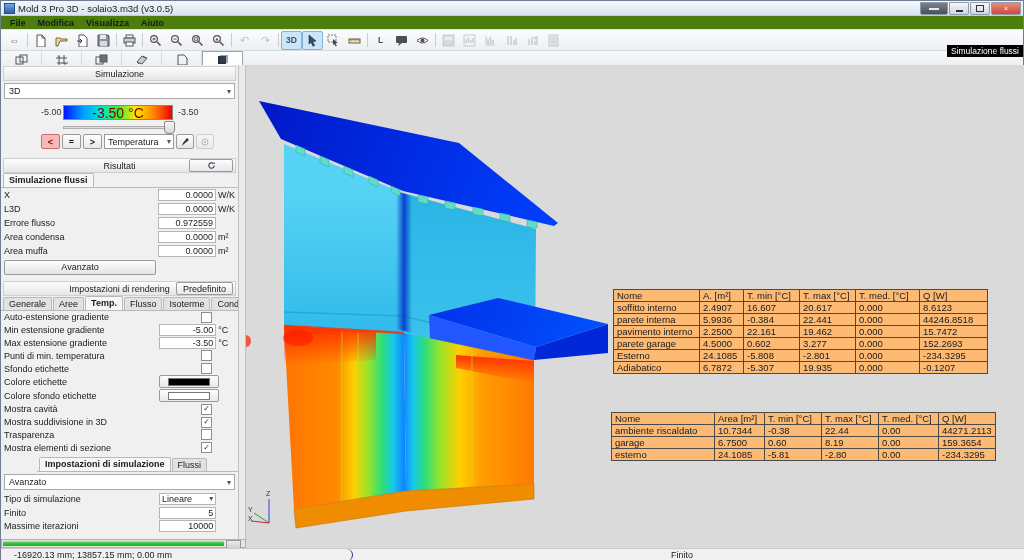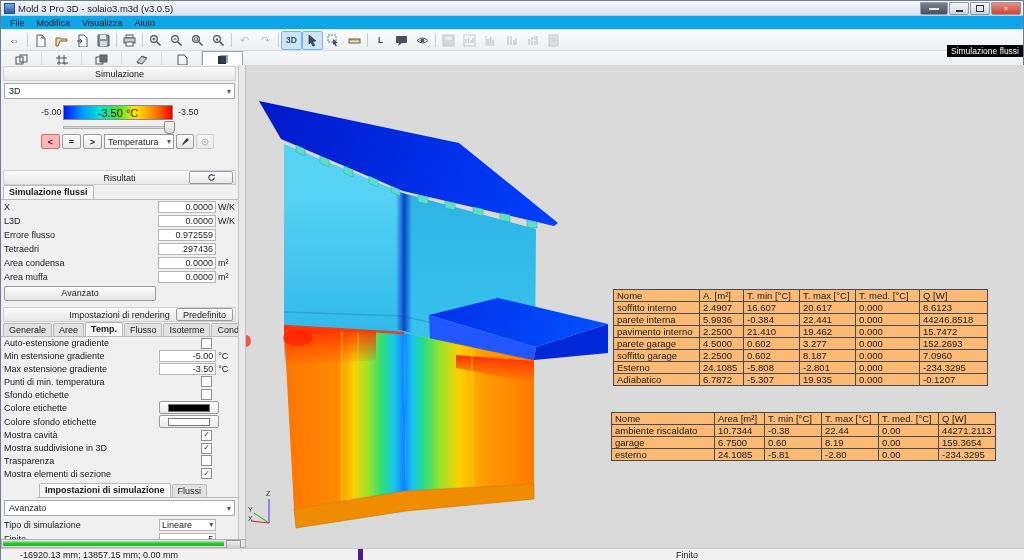--- a/index.html
+++ b/index.html
@@ -11,21 +11,21 @@
   .app-ico{width:9px;height:9px;background:linear-gradient(#6fa8e0,#2b5fa8);border:1px solid #234e8a;margin-right:3px;}
   .title-text{font-size:9.5px;color:#222;}
   .win-controls{position:absolute;right:2px;top:1px;display:flex;gap:1px;}
   .wb{width:18px;height:11px;border:1px solid #8e9bab;border-radius:0 0 2px 2px;background:linear-gradient(#f6f8fa,#cdd5de);display:flex;align-items:center;justify-content:center;font-size:7px;line-height:7px;color:#333;}
   .wb.extra{background:linear-gradient(#7a8290,#4a505a);width:26px;}
   .wb.close{background:linear-gradient(#e88d80,#cf4638);color:#fff;width:28px;}
   .wb .bar{width:7px;height:2px;background:#333;margin-top:4px;}
   .wb .box{width:6px;height:5px;border:1px solid #333;}
 
   
-  .menubar{height:13px;background:#0ea5e9;border-bottom:1px solid #e0e3e8;display:flex;align-items:center;padding:0 4px;gap:2px;}
+  .menubar{height:13px;background:#4d7c0f;border-bottom:1px solid #e0e3e8;display:flex;align-items:center;padding:0 4px;gap:2px;font-weight:bold;}
   .menu-item{padding:0 5px;line-height:12px;}
 
   
   .toolbar1{height:20px;background:linear-gradient(#fbfcfd,#edeff2);border-bottom:1px solid #d6dade;display:flex;align-items:center;padding:0 3px;}
   .tb{width:19px;height:17px;display:flex;align-items:center;justify-content:center;border:1px solid transparent;border-radius:2px;color:#4a4f57;font-size:11px;}
   .tb.active{background:#cde6f7;border-color:#7eb4dd;}
   .tb.disabled{opacity:.32;}
   .tb svg{width:13px;height:13px;display:block;}
   .tb.txt{font-size:8.5px;font-weight:bold;color:#33506e;}
   .sep{width:1px;height:14px;background:#c9ccd1;margin:0 2px;}
@@ -42,21 +42,21 @@
   .splitter{position:absolute;left:237px;top:64px;width:8px;height:474px;background:#eaeaea;border-left:1px solid #c2c2c2;border-right:1px solid #c2c2c2;box-sizing:border-box;}
   .hdr{height:13px;margin:1px 2px 0 2px;background:linear-gradient(#fcfcfc,#e6e6e6);border:1px solid #cfcfcf;display:flex;align-items:center;justify-content:center;position:relative;}
   .hbtn{position:absolute;right:2px;top:0px;height:11px;border:1px solid #9a9a9a;border-radius:2px;background:linear-gradient(#fdfdfd,#e7e7e7);display:flex;align-items:center;justify-content:center;padding:0 6px;}
   .dd{height:14px;margin:2px 3px;background:#fff;border:1px solid #a9a9a9;display:flex;align-items:center;padding:0 4px;position:relative;}
   .dd .arr{position:absolute;right:3px;color:#555;font-size:8px;}
   .scale-row{height:18px;position:relative;margin-top:4px;}
   .scale-lab{position:absolute;top:4px;color:#333;}
   .gradbar{position:absolute;left:62px;top:2px;width:110px;height:15px;border:1px solid #888;box-sizing:border-box;
     background:linear-gradient(90deg,#0014ff,#00a0ff 18%,#00e6d2 34%,#3ae83a 50%,#ffe800 66%,#ff8c00 82%,#f00000 100%);
     display:flex;align-items:center;justify-content:center;}
-  .gradbar span{color:#7a0000;font-size:11px;}
+  .gradbar span{color:#7a0000;font-size:14px;}
   .slider-row{height:12px;position:relative;}
   .slider-track{position:absolute;left:62px;top:5px;width:110px;height:3px;background:#dcdcdc;border:1px solid #b0b0b0;box-sizing:border-box;}
   .slider-handle{position:absolute;left:163px;top:0px;width:9px;height:11px;background:linear-gradient(#f7f7f7,#d8d8d8);border:1px solid #8a8a8a;border-radius:2px 2px 4px 4px;}
   .cmp-row{height:17px;display:flex;align-items:center;gap:2px;padding-left:40px;}
   .cbtn{width:17px;height:13px;border:1px solid #9a9a9a;border-radius:2px;background:linear-gradient(#fdfdfd,#e8e8e8);display:flex;align-items:center;justify-content:center;font-weight:bold;}
   .cbtn.hot{background:#f6b9b9;border-color:#d06b6b;color:#8a0000;}
   .qdd{width:62px;height:13px;background:#fff;border:1px solid #9a9a9a;display:flex;align-items:center;padding:0 3px;position:relative;}
   .qdd .arr{position:absolute;right:2px;font-size:8px;color:#555;}
   .icon-btn{width:16px;height:13px;border:1px solid #9a9a9a;border-radius:2px;background:linear-gradient(#fdfdfd,#e6e6e6);display:flex;align-items:center;justify-content:center;}
   .icon-btn.disabled{opacity:.4;}
@@ -86,21 +86,21 @@
   .datatable{position:absolute;background:#fdba74;border-collapse:collapse;}
   .datatable td,.datatable th{border:1px solid #4a4a4a;font-size:9.5px;font-weight:normal;text-align:left;padding:0 3px;height:11px;line-height:11px;white-space:nowrap;}
   .tbl1{left:612px;top:288px;}
   .tbl2{left:610px;top:411px;}
 
   
   .progress{position:absolute;left:0;top:538px;width:245px;height:9px;background:#e6e6e6;border:1px solid #b0b0b0;box-sizing:border-box;}
   .progress-fill{position:absolute;left:1px;top:1px;width:221px;height:5px;background:linear-gradient(#a7eea7,#2fc832 45%,#1fae25);}
   .progress-handle{position:absolute;left:224px;top:0px;width:13px;height:7px;background:linear-gradient(#ececec,#cfcfcf);border:1px solid #979797;}
   .statusbar{position:absolute;left:0;top:547px;width:1024px;height:13px;background:#f1f1f1;border-top:1px solid #cacaca;display:flex;align-items:center;box-sizing:border-box;}
-  .st-coords{width:338px;padding-left:19px;border-right:5px solid #4c1d95;height:100%;display:flex;align-items:center;}
+  .st-coords{width:338px;padding-left:13px;border-right:1px solid #4c1d95;height:100%;display:flex;align-items:center;border-radius:6px;}
   .st-state{flex:1;text-align:center;}
   .st-grip{width:14px;height:100%;}
 </style>
 </head>
 <body>
 
 <div class="app">
 
   <div class="titlebar">
     <div class="app-ico"></div>
@@ -350,21 +350,21 @@
           </svg>
         </div>
       <div class="icon-btn disabled">
           <svg viewBox="0 0 10 10">
             <circle cx="5" cy="5" r="3" fill="none" stroke="#666"></circle>
             <circle cx="5" cy="5" r="1" fill="#666"></circle>
           </svg>
         </div>
     </div>
 
-    <div class="hdr" style="margin-top:20px;">
+    <div class="hdr" style="margin-top:8px;">
       <span>Risultati</span>
       <div class="hbtn" style="width:30px;">
           <svg viewBox="0 0 10 10" width="9" height="9">
             <path d="M8 5a3 3 0 1 1-1-2.2" fill="none" stroke="#335" stroke-width="1.2"></path>
             <path d="M8.6 1.4v2h-2z" fill="#335"></path>
           </svg>
         </div>
     </div>
 
     <div class="tabs">
@@ -377,25 +377,20 @@
       <span class="field-unit">W/K</span>
     </div>
     <div class="field-row">
       <span class="field-label">L3D</span>
       <span class="field-box">0.0000</span>
       <span class="field-unit">W/K</span>
     </div>
     <div class="field-row">
       <span class="field-label">Errore flusso</span>
       <span class="field-box">0.972559</span>
-      <span class="field-unit"></span>
-    </div>
-    <div class="field-row">
-      <span class="field-label">Tetraedri</span>
-      <span class="field-box">297436</span>
       <span class="field-unit"></span>
     </div>
     <div class="field-row">
       <span class="field-label">Area condensa</span>
       <span class="field-box">0.0000</span>
       <span class="field-unit">m²</span>
     </div>
     <div class="field-row">
       <span class="field-label">Area muffa</span>
       <span class="field-box">0.0000</span>
@@ -666,40 +661,32 @@
       <td>parete interna</td>
           <td>5.9936</td>
           <td>-0.384</td>
           <td>22.441</td>
           <td>0.000</td>
           <td>44246.8518</td>
     </tr>
     <tr>
       <td>pavimento interno</td>
           <td>2.2500</td>
-          <td>21.410</td>
+          <td>22.161</td>
           <td>19.462</td>
           <td>0.000</td>
           <td>15.7472</td>
     </tr>
     <tr>
       <td>parete garage</td>
           <td>4.5000</td>
           <td>0.602</td>
           <td>3.277</td>
           <td>0.000</td>
           <td>152.2693</td>
-    </tr>
-    <tr>
-      <td>soffitto garage</td>
-          <td>2.2500</td>
-          <td>0.602</td>
-          <td>8.187</td>
-          <td>0.000</td>
-          <td>7.0960</td>
     </tr>
     <tr>
       <td>Esterno</td>
           <td>24.1085</td>
           <td>-5.808</td>
           <td>-2.801</td>
           <td>0.000</td>
           <td>-234.3295</td>
     </tr>
     <tr>

